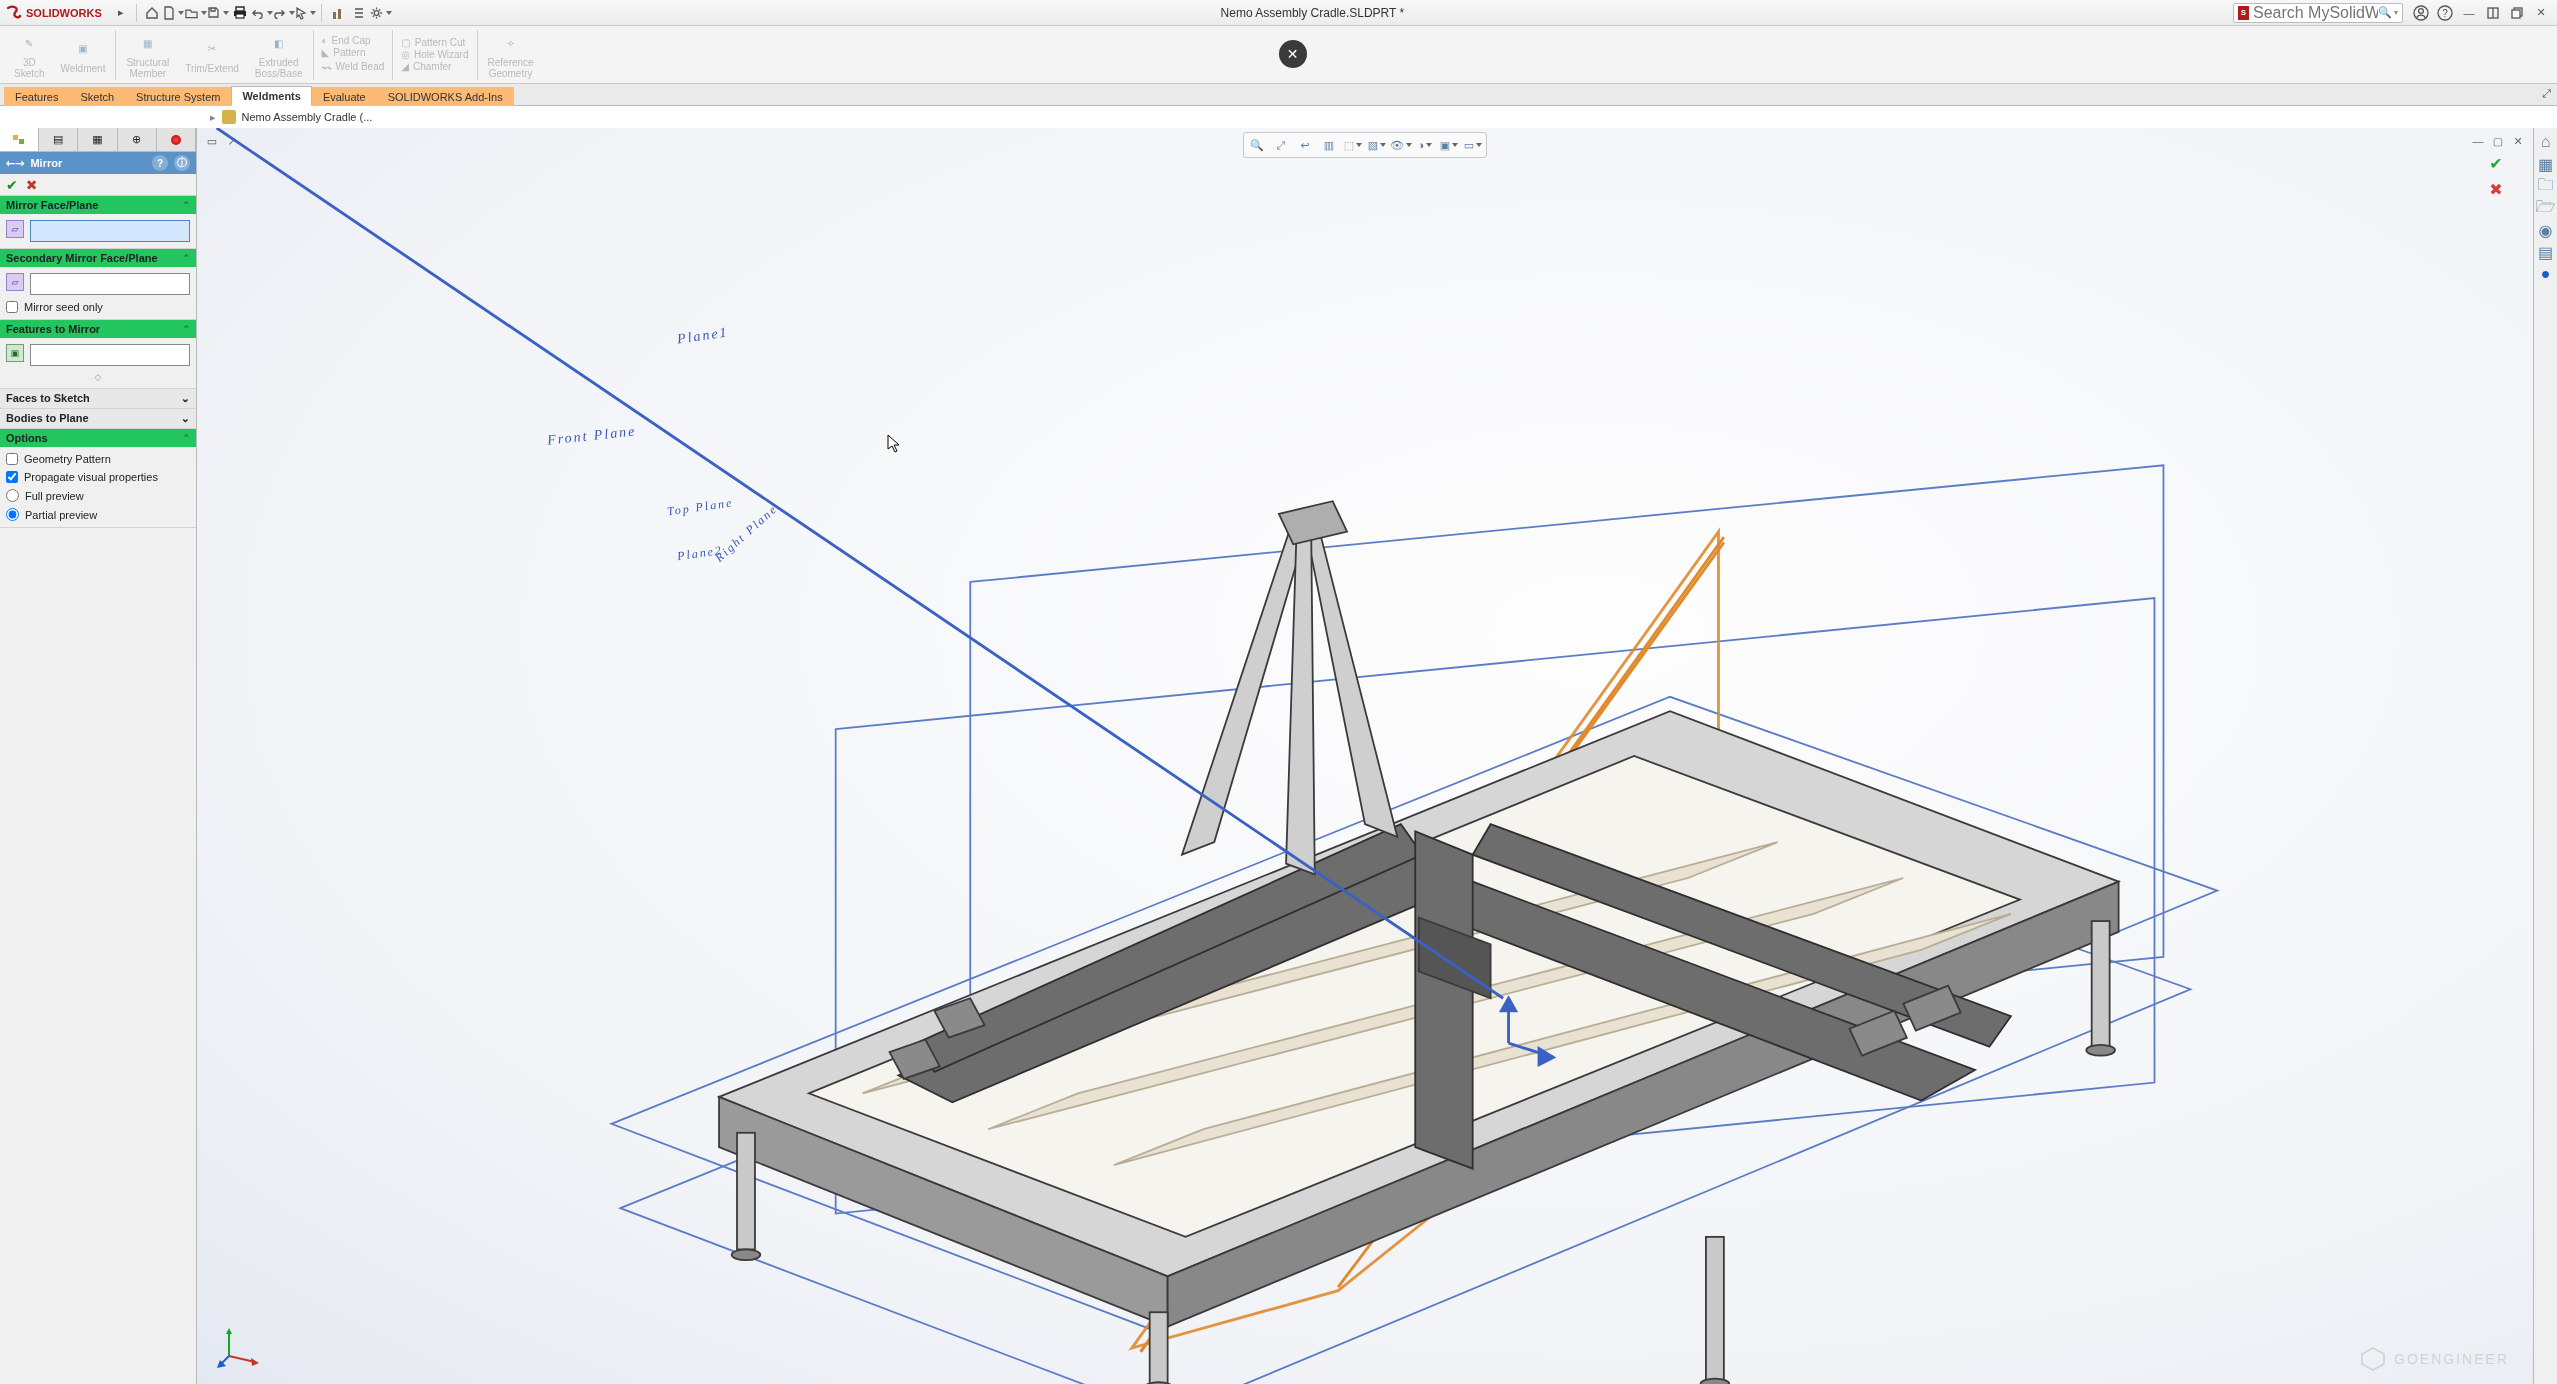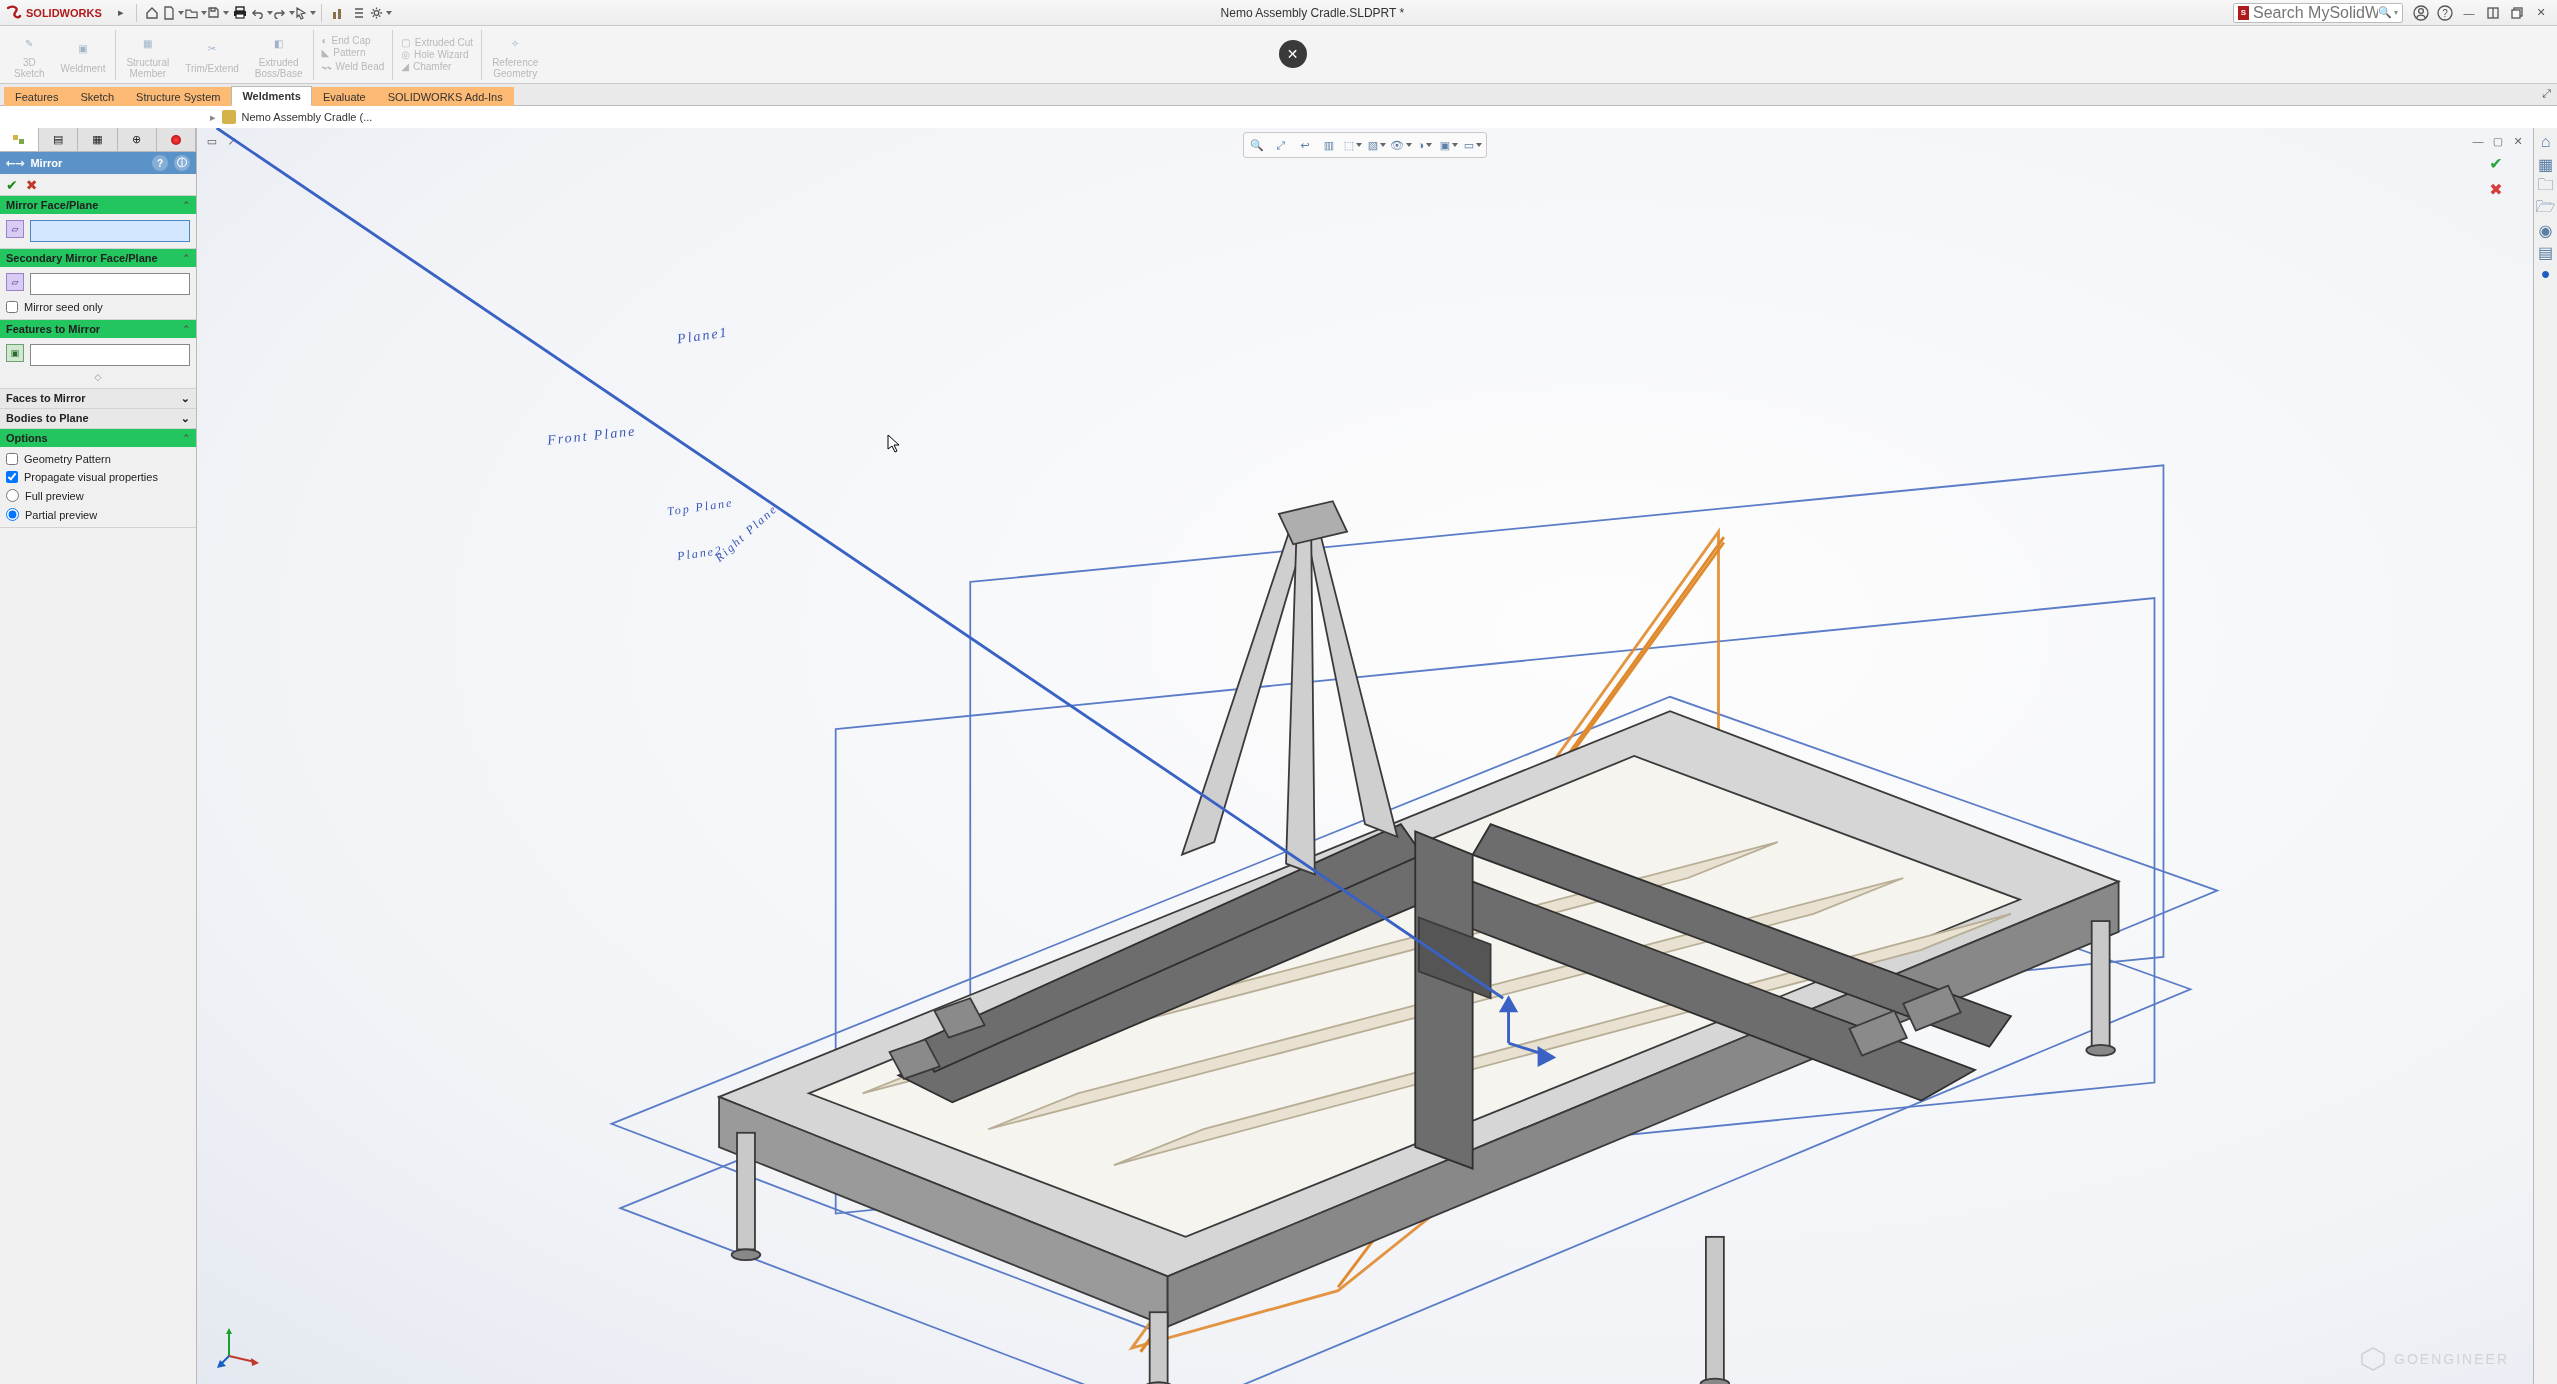--- a/index.html
+++ b/index.html
@@ -251,21 +251,21 @@
         </div>
       <div class="rb-row">
           <span>〰</span>
           <span>Weld Bead</span>
         </div>
     </div>
     <div class="rb-sep"></div>
     <div class="rb-group">
       <div class="rb-row">
           <span>▢</span>
-          <span>Extruded Cut</span>
+          <span>Pattern Cut</span>
         </div>
       <div class="rb-row">
           <span>◎</span>
           <span>Hole Wizard</span>
         </div>
       <div class="rb-row">
           <span>◢</span>
           <span>Chamfer</span>
         </div>
     </div>
@@ -362,21 +362,21 @@
         <div class="sec-body">
           <div class="sel-row">
             <div class="sel-ic" style="background:#cfe8d0;border-color:#6fa070;color:#2a6a2e">▣</div>
             <div class="sel-box"></div>
           </div>
           <div style="text-align:center;color:#999;font-size:9px">◇</div>
         </div>
       </div>
 
       <div class="coll-head">
-          <span>Faces to Mirror</span>
+          <span>Faces to Sketch</span>
           <span class="caret">⌄</span>
         </div>
       <div class="coll-head">
           <span>Bodies to Plane</span>
           <span class="caret">⌄</span>
         </div>
 
       <div class="section">
         <div class="sec-head">
             <span>Options</span>

